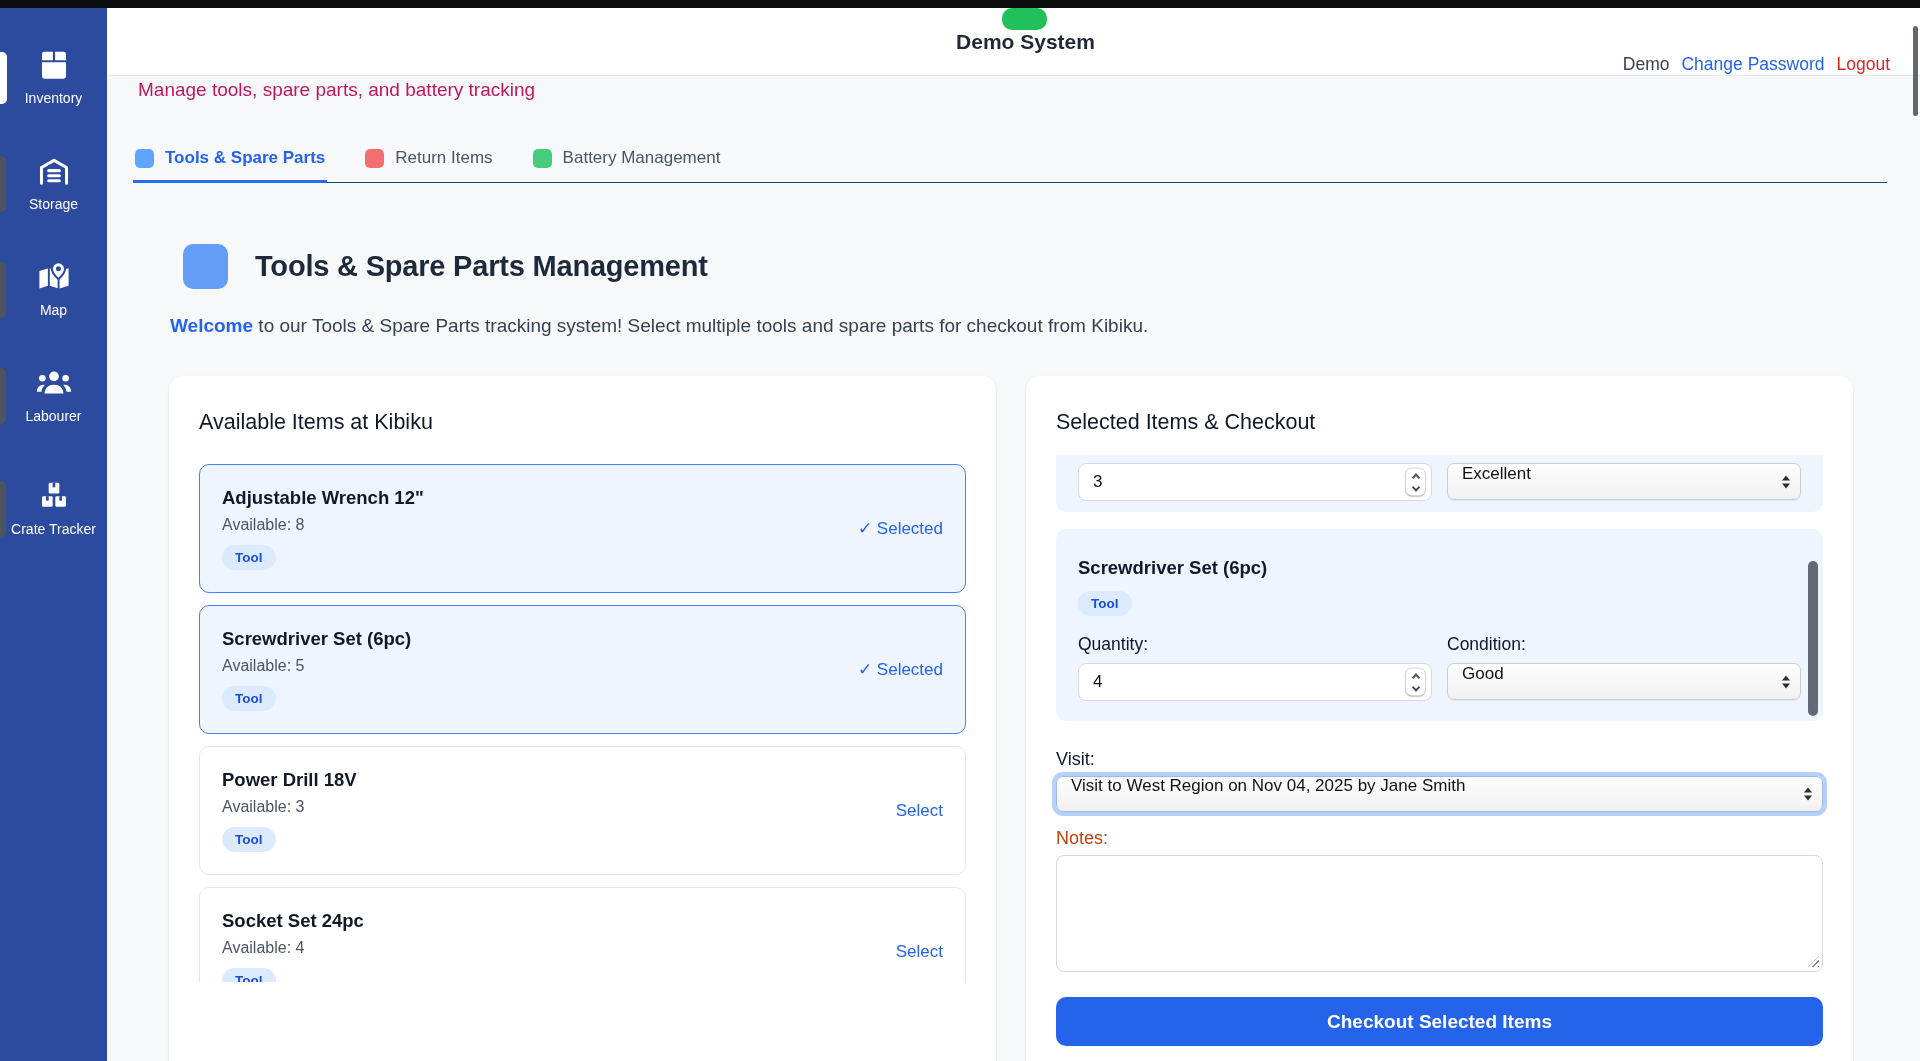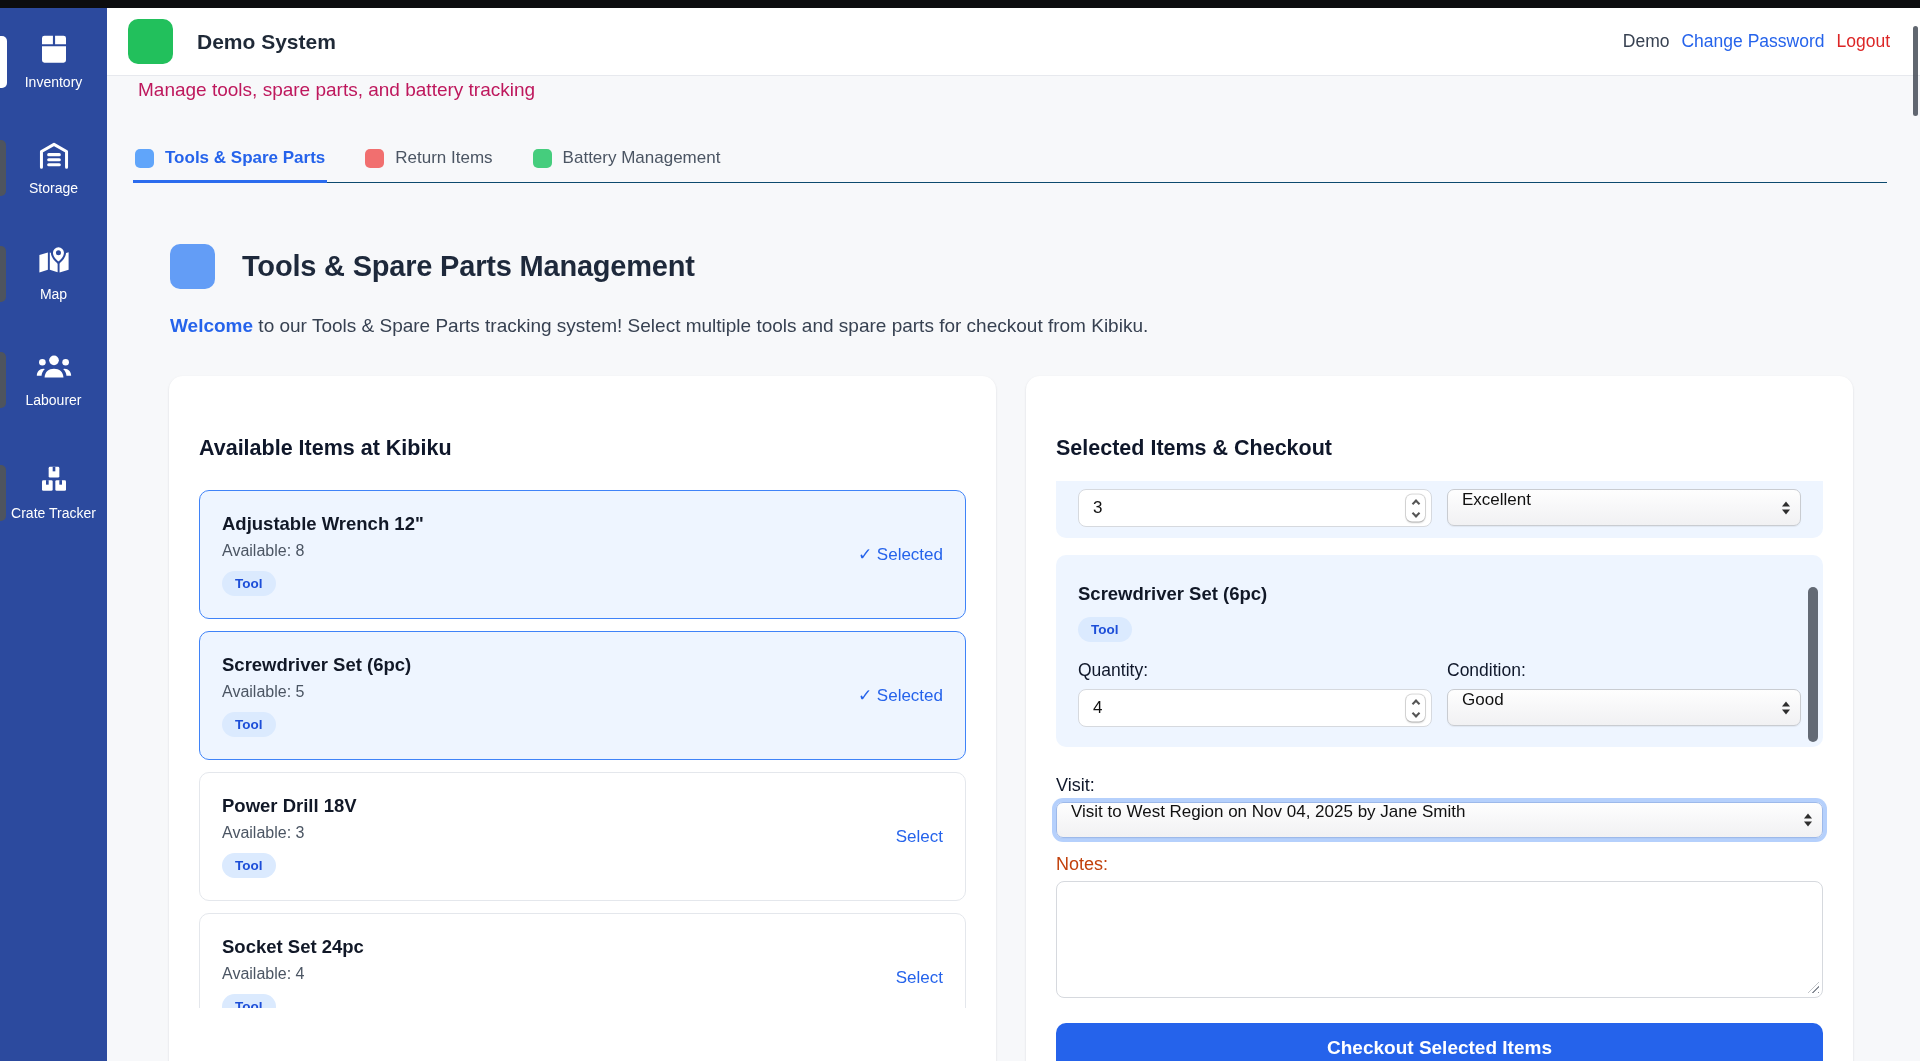--- a/index.html
+++ b/index.html
@@ -3,33 +3,33 @@
 <meta charset="utf-8">
 <style>
   * { margin:0; padding:0; box-sizing:border-box; }
   html,body { width:1920px; height:1061px; overflow:hidden; }
   body { position:relative; background:#f7f8fa; font-family:"Liberation Sans",sans-serif; color:#111827; }
 
   .top-strip { position:absolute; left:0; top:0; width:1920px; height:8px; background:#0c0d0f; }
 
   
   .sidebar { position:absolute; left:0; top:8px; width:107px; height:1053px; background:#2c4a9e;
-             display:flex; flex-direction:column; padding-top:12px; gap:22px; }
+             display:flex; flex-direction:column; padding-top:28px; gap:22px; }
   .side-item { position:relative; height:84px; display:flex; flex-direction:column;
                align-items:center; justify-content:center; gap:8px; color:#fff; cursor:pointer; }
   .side-item.tall { height:98px; }
   .edge-pill { position:absolute; left:0; top:50%; transform:translateY(-50%); width:6px; height:56px;
                border-radius:0 5px 5px 0; background:#4e545e; }
   .side-item.active .edge-pill { background:#ffffff; width:7px; height:52px; }
   .side-label { font-size:14px; font-weight:500; line-height:1.3; text-align:center; }
   .side-icon { display:flex; align-items:center; justify-content:center; height:32px; }
 
   
   .header { position:absolute; left:107px; top:8px; width:1813px; height:68px; background:#ffffff;
-            border-bottom:1px solid #e7e9ee; display:flex; align-items:center; }
+            border-bottom:1px solid #e7e9ee; display:flex; align-items:center;flex-direction:column; }
   .logo { width:45px; height:45px; border-radius:10px; background:#22c05c; margin-left:21px; }
   .app-title { margin-left:24px; font-size:21px; font-weight:700; color:#1f2937; }
   .header-right { margin-left:auto; display:flex; align-items:center; gap:12px; margin-right:30px; font-size:17.5px; }
   .user-name { color:#374151; }
   .link-blue { color:#2563eb; cursor:pointer; }
   .link-red { color:#dc2626; cursor:pointer; }
   .page-scroll { position:absolute; right:2px; top:26px; width:5px; height:90px; background:#454c57; border-radius:3px; opacity:.85; }
 
   .subtitle { position:absolute; left:138px; top:79px; font-size:19px; color:#be185d; }
 
@@ -38,33 +38,33 @@
           border-bottom:1px solid #0c4a6e; }
   .tab { display:flex; align-items:center; gap:11px; padding:2px 2px 12px 2px; font-size:17px;
          color:#4b5563; font-weight:500; border-bottom:3px solid transparent; margin-bottom:-1px; cursor:pointer; }
   .tab.active { color:#2563eb; font-weight:600; border-bottom-color:#2b6cee; }
   .tab-swatch { width:19px; height:19px; border-radius:5px; }
   .ti-blue  { background:#60a5fa; }
   .ti-red   { background:#f16f6f; }
   .ti-green { background:#45cd7d; }
 
   
-  .h1-row { position:absolute; left:170px; top:244px; display:flex; align-items:center; gap:27px; }
+  .h1-row { position:absolute; left:183px; top:244px; display:flex; align-items:center; gap:27px; }
   .h1-icon { width:45px; height:45px; border-radius:10px; background:#639df6; }
   .h1-row h1 { font-size:29px; font-weight:800; color:#1e293b; letter-spacing:-.2px; }
   .welcome { position:absolute; left:170px; top:315px; font-size:19px; color:#374151; }
   .welcome b { color:#2563eb; font-weight:700; }
 
   
   .panel { position:absolute; top:376px; width:827px; height:762px; background:#fff; border-radius:14px;
            box-shadow:0 1px 3px rgba(16,24,40,.08), 0 1px 2px rgba(16,24,40,.05);
            padding:34px 30px 30px; }
   .panel-left  { left:169px; }
   .panel-right { left:1026px; }
-  .panel h2 { font-size:21.5px; font-weight:700; color:#0f172a;margin-top:26px; }
+  .panel h2 { font-size:21.5px; font-weight:400; color:#0f172a; }
 
   
   .item-list { margin-top:29px; height:518px; overflow:hidden; display:flex; flex-direction:column; gap:12px; }
   .item-card { flex:0 0 auto; min-height:129px; border-radius:10px; padding:21px 22px;
                display:flex; justify-content:space-between; align-items:center; cursor:pointer; }
   .item-card.selected { background:#eef5ff; border:1.5px solid #3f83f8; }
   .item-card.plain    { background:#ffffff; border:1px solid #e4e7ec; }
   .item-name  { font-size:18.5px; font-weight:700; color:#111827; }
   .item-avail { margin-top:7px; font-size:16px; color:#4b5563; }
   .badge { display:inline-block; margin-top:11px; background:#dbeafe; color:#1d4ed8; font-size:13.5px;

